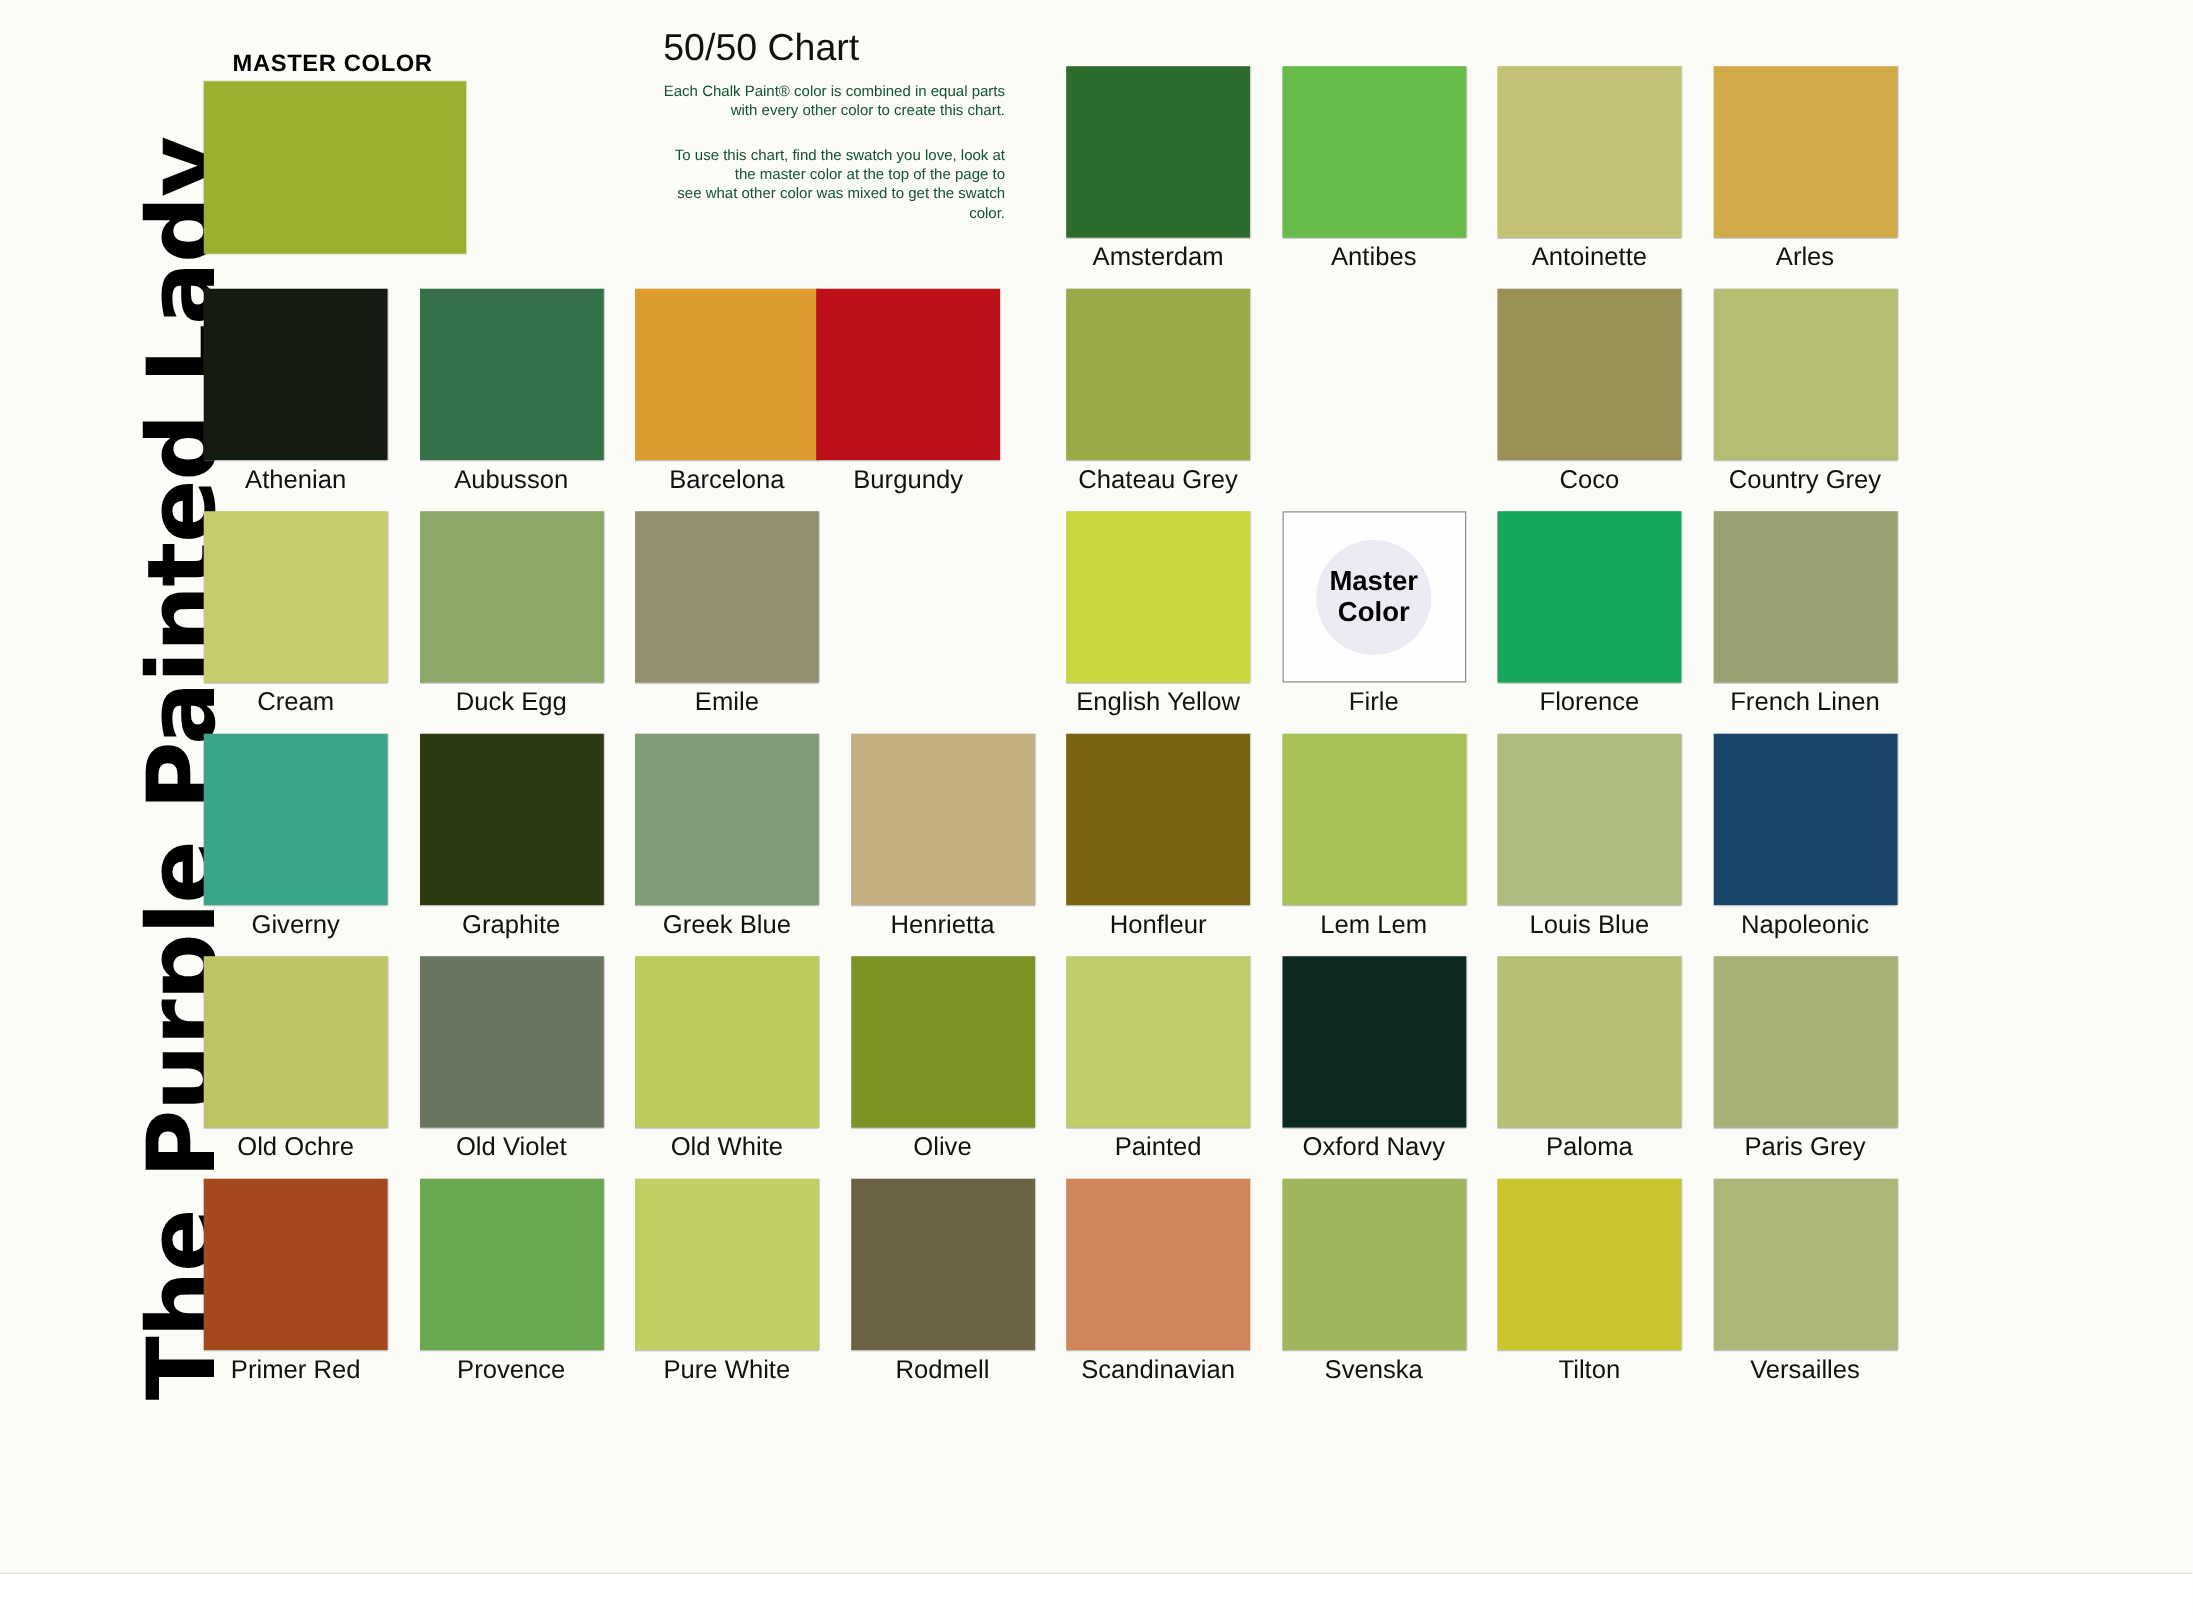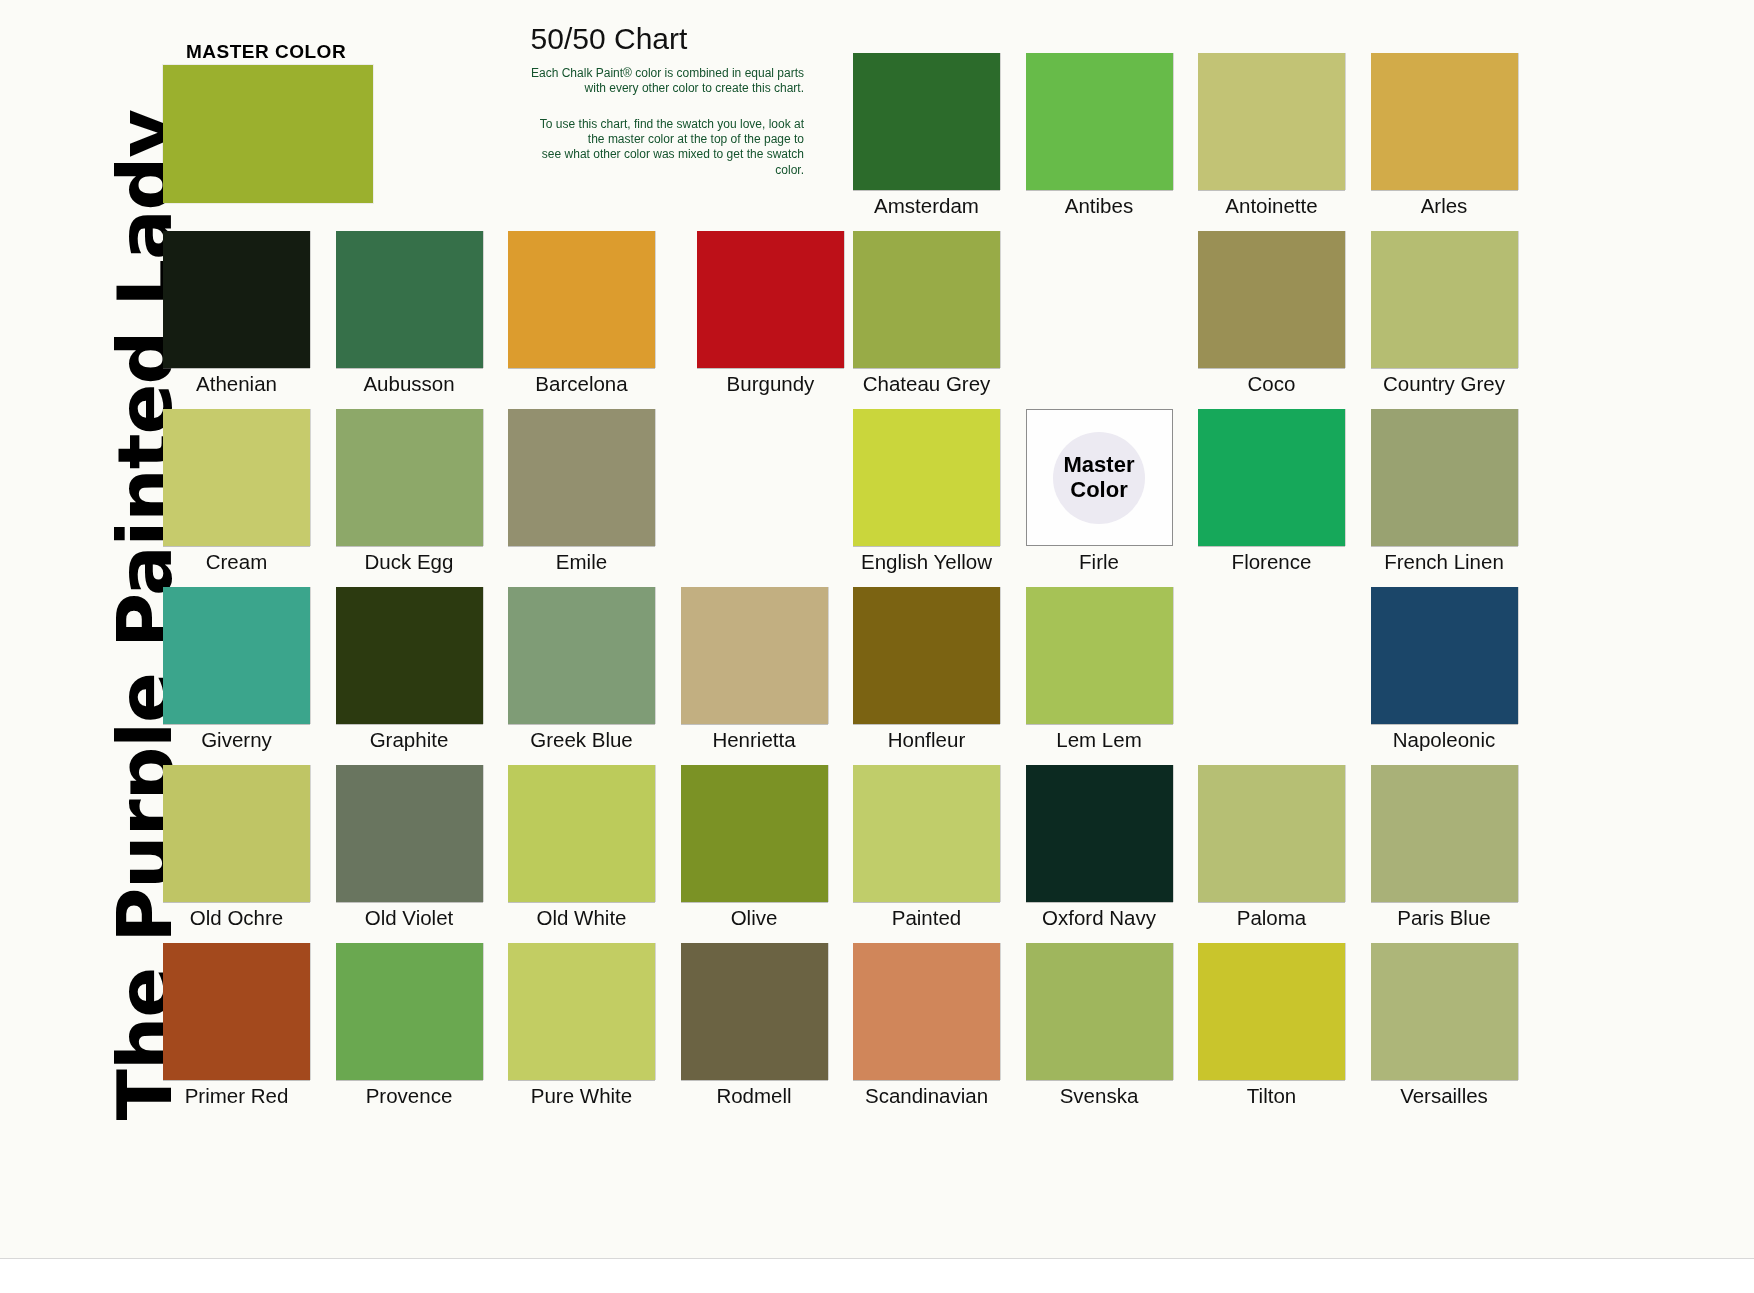--- a/index.html
+++ b/index.html
@@ -206,21 +206,21 @@
           <div class="lbl">Athenian</div>
         </div>
         <div class="cell" style="left: 172.5px; top: 178px;">
           <div class="sw" style="background: rgb(54, 112, 73);"></div>
           <div class="lbl">Aubusson</div>
         </div>
         <div class="cell" style="left: 345px; top: 178px;">
           <div class="sw" style="background: rgb(220, 156, 46);"></div>
           <div class="lbl">Barcelona</div>
         </div>
-        <div class="cell" style="left: 534px; top: 178px;">
+        <div class="cell" style="left: 490px; top: 178px;">
           <div class="sw" style="background: rgb(189, 16, 24);"></div>
           <div class="lbl">Burgundy</div>
         </div>
         <div class="cell" style="left: 690px; top: 178px;">
           <div class="sw" style="background: rgb(152, 171, 71);"></div>
           <div class="lbl">Chateau Grey</div>
         </div>
         <div class="cell" style="left: 1035px; top: 178px;">
           <div class="sw" style="background: rgb(154, 144, 85);"></div>
           <div class="lbl">Coco</div>
@@ -280,20 +280,24 @@
           <div class="lbl">Henrietta</div>
         </div>
         <div class="cell" style="left: 690px; top: 534px;">
           <div class="sw" style="background: rgb(123, 99, 18);"></div>
           <div class="lbl">Honfleur</div>
         </div>
         <div class="cell" style="left: 862.5px; top: 534px;">
           <div class="sw" style="background: rgb(166, 194, 86);"></div>
           <div class="lbl">Lem Lem</div>
         </div>
+        <div class="cell" style="left: 1035px; top: 534px;">
+          <div class="sw" style="background: rgb(174, 187, 127);"></div>
+          <div class="lbl">Louis Blue</div>
+        </div>
         <div class="cell" style="left: 1207.5px; top: 534px;">
           <div class="sw" style="background: rgb(27, 70, 105);"></div>
           <div class="lbl">Napoleonic</div>
         </div>
         <div class="cell" style="left: 0px; top: 712px;">
           <div class="sw" style="background: rgb(191, 197, 101);"></div>
           <div class="lbl">Old Ochre</div>
         </div>
         <div class="cell" style="left: 172.5px; top: 712px;">
           <div class="sw" style="background: rgb(105, 117, 95);"></div>
@@ -314,21 +318,21 @@
         <div class="cell" style="left: 862.5px; top: 712px;">
           <div class="sw" style="background: rgb(12, 42, 33);"></div>
           <div class="lbl">Oxford Navy</div>
         </div>
         <div class="cell" style="left: 1035px; top: 712px;">
           <div class="sw" style="background: rgb(182, 191, 116);"></div>
           <div class="lbl">Paloma</div>
         </div>
         <div class="cell" style="left: 1207.5px; top: 712px;">
           <div class="sw" style="background: rgb(169, 177, 120);"></div>
-          <div class="lbl">Paris Blue</div>
+          <div class="lbl">Paris Grey</div>
         </div>
         <div class="cell" style="left: 0px; top: 890px;">
           <div class="sw" style="background: rgb(163, 73, 29);"></div>
           <div class="lbl">Primer Red</div>
         </div>
         <div class="cell" style="left: 172.5px; top: 890px;">
           <div class="sw" style="background: rgb(106, 168, 80);"></div>
           <div class="lbl">Provence</div>
         </div>
         <div class="cell" style="left: 345px; top: 890px;">

